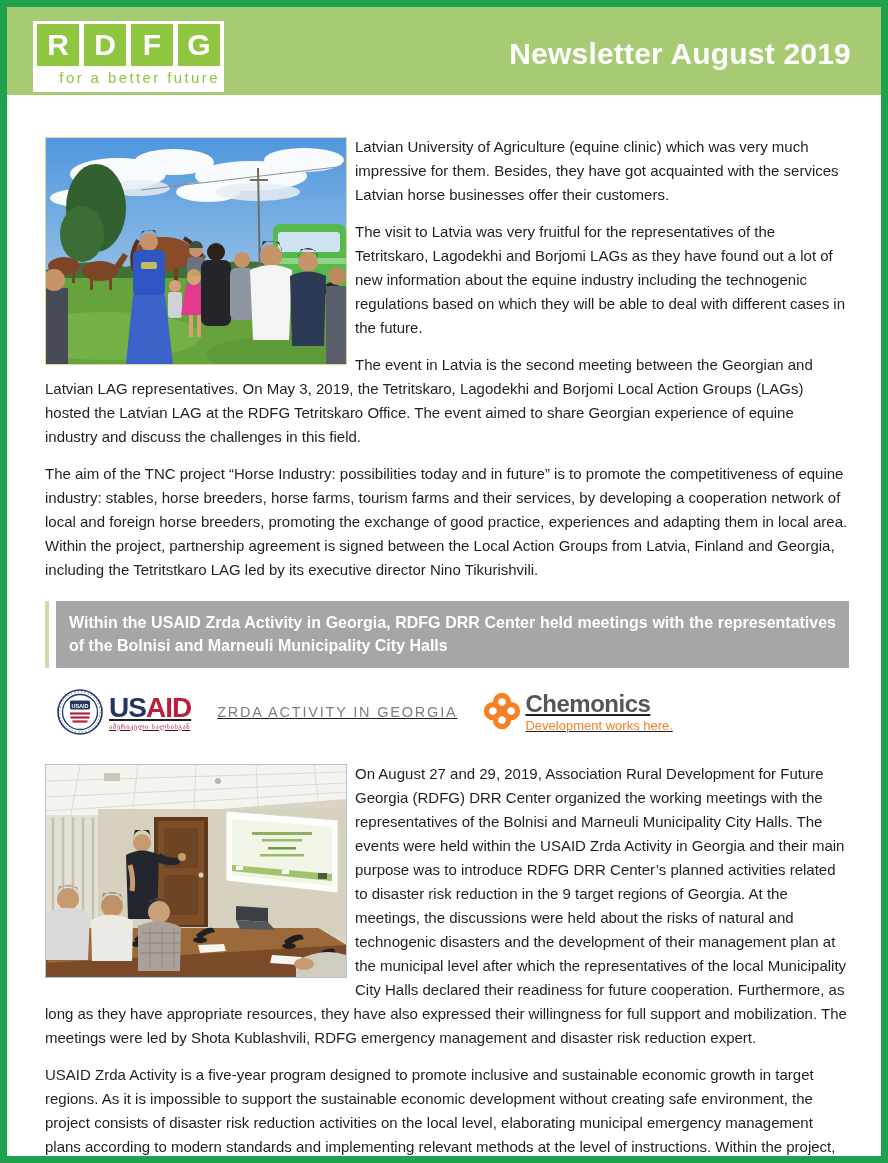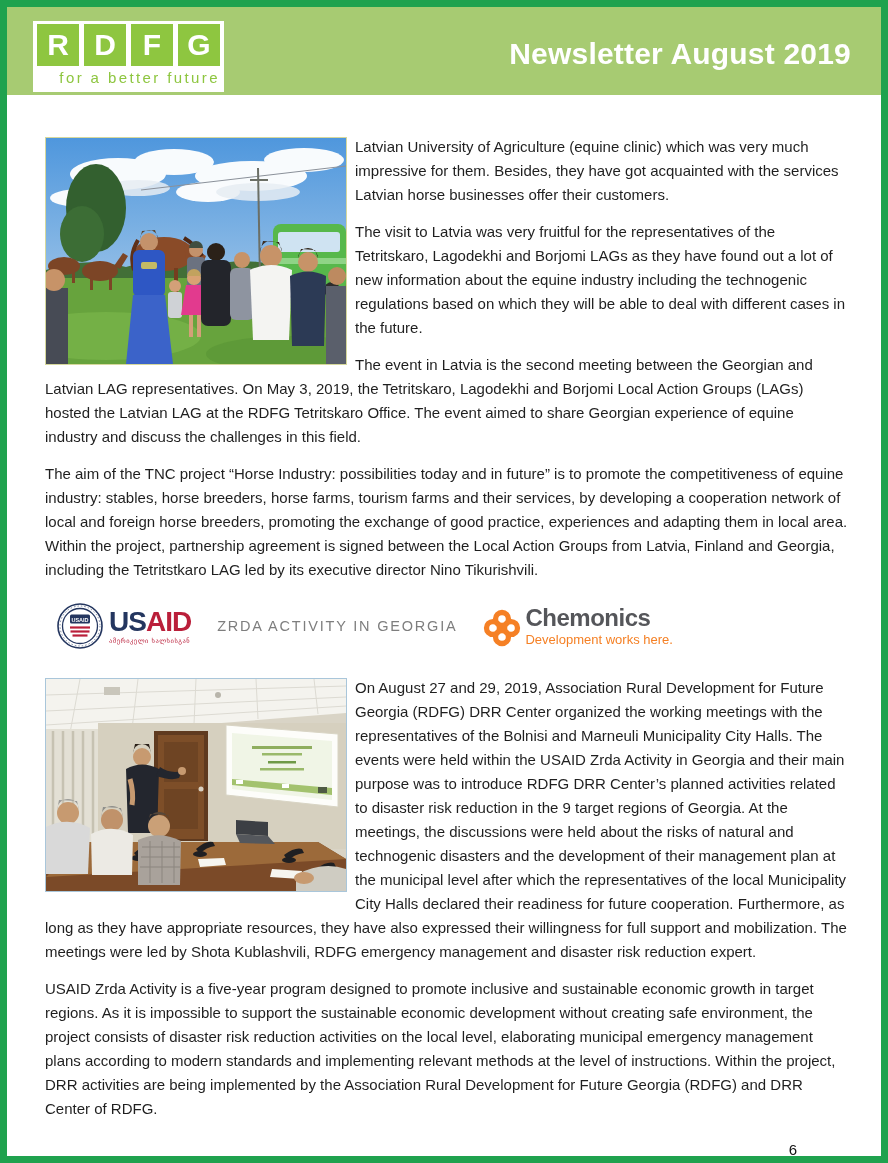--- a/index.html
+++ b/index.html
@@ -67,40 +67,40 @@
     flex: 1; background: #a6a6a6;
     padding: 10px 13px 11px 13px;
   }
   .heading-box p {
     color: #ffffff; font-weight: bold; font-size: 16px;
     line-height: 23px; text-align: justify; margin: 0;
   }
   
   .logos-row {
     display: flex; align-items: center;
-    margin: 16px 0 0 12px; height: 56px; gap: 26px;
+    margin: 16px 0 0 12px; height: 56px; gap: 26px; text-decoration: underline;
   }
   .usaid { display: flex; align-items: center; gap: 6px; }
   .usaid-word { font-size: 28px; font-weight: bold; letter-spacing: -1px; line-height: 28px; }
   .u-blue { color: #24365f; }
   .u-red  { color: #ba1f3a; }
   .usaid-sub {
     font-family: "DejaVu Sans", sans-serif;
     font-size: 6.5px; color: #ba1f3a; letter-spacing: 0.5px; margin-top: 1px;
   }
   .zrda { text-align: center; }
   .zrda-ka {
     font-family: "DejaVu Sans", sans-serif;
     font-size: 12px; color: #8c8c8c;
     border-bottom: 1px solid #b8b8b8;
     padding-bottom: 3px; margin-bottom: 2px;
     white-space: nowrap;
   }
   .zrda-en { font-size: 14.5px; color: #7e7e7e; letter-spacing: 1.8px; white-space: nowrap; }
-  .chem { display: flex; align-items: flex-end; gap: 4px; }
+  .chem { display: flex; align-items: flex-start; gap: 4px; }
   .chem-name { font-size: 24px; font-weight: bold; color: #55565a; letter-spacing: -0.5px; line-height: 24px; }
   .chem-tag { font-size: 13px; color: #f58025; text-align: right; margin-top: 2px; }
   
   .page-num {
     clear: both; text-align: right; padding-right: 52px;
     font-size: 15px; color: #111; margin-top: 20px;
   }
 </style>
 </head>
 <body>
@@ -213,20 +213,26 @@
             <rect x="280" y="148" width="20" height="78" fill="#5a5f6b"></rect>
           </g>
         </svg>
       </figure>
       <p>Latvian University of Agriculture (equine clinic) which was very much impressive for them. Besides, they have got acquainted with the services Latvian horse businesses offer their customers.</p>
       <p>The visit to Latvia was very fruitful for the representatives of the Tetritskaro, Lagodekhi and Borjomi LAGs as they have found out a lot of new information about the equine industry including the technogenic regulations based on which they will be able to deal with different cases in the future.</p>
       <p>The event in Latvia is the second meeting between the Georgian and Latvian LAG representatives. On May 3, 2019, the Tetritskaro, Lagodekhi and Borjomi Local Action Groups (LAGs) hosted the Latvian LAG at the RDFG Tetritskaro Office. The event aimed to share Georgian experience of equine industry and discuss the challenges in this field.</p>
       <p class="clear">The aim of the TNC project “Horse Industry: possibilities today and in future” is to promote the competitiveness of equine industry: stables, horse breeders, horse farms, tourism farms and their services, by developing a cooperation network of local and foreign horse breeders, promoting the exchange of good practice, experiences and adapting them in local area. Within the project, partnership agreement is signed between the Local Action Groups from Latvia, Finland and Georgia, including the Tetritstkaro LAG led by its executive director Nino Tikurishvili.</p>
     </section>
 
+    <div class="heading-row">
+      <div class="accent-bar"></div>
+      <div class="heading-box">
+        <p>Within the USAID Zrda Activity in Georgia, RDFG DRR Center held meetings with the representatives of the Bolnisi and Marneuli Municipality City Halls</p>
+      </div>
+    </div>
 
     <div class="logos-row">
       <div class="usaid">
         <svg width="46" height="46" viewBox="0 0 46 46">
           <circle cx="23" cy="23" r="22" fill="#ffffff" stroke="#24365f" stroke-width="1.6"></circle>
           <circle cx="23" cy="23" r="17.5" fill="#ffffff" stroke="#24365f" stroke-width="1.3"></circle>
           <circle cx="23" cy="23" r="20" fill="none" stroke="#24365f" stroke-width="0.6" stroke-dasharray="1.5 2"></circle>
           <rect x="13" y="11.5" width="20" height="9" rx="1.5" fill="#24365f"></rect>
           <text x="23" y="18.5" font-size="5.5" fill="#ffffff" text-anchor="middle" font-weight="bold" font-family="Liberation Sans, sans-serif">USAID</text>
           <g stroke="#ba1f3a" stroke-width="2.2">

